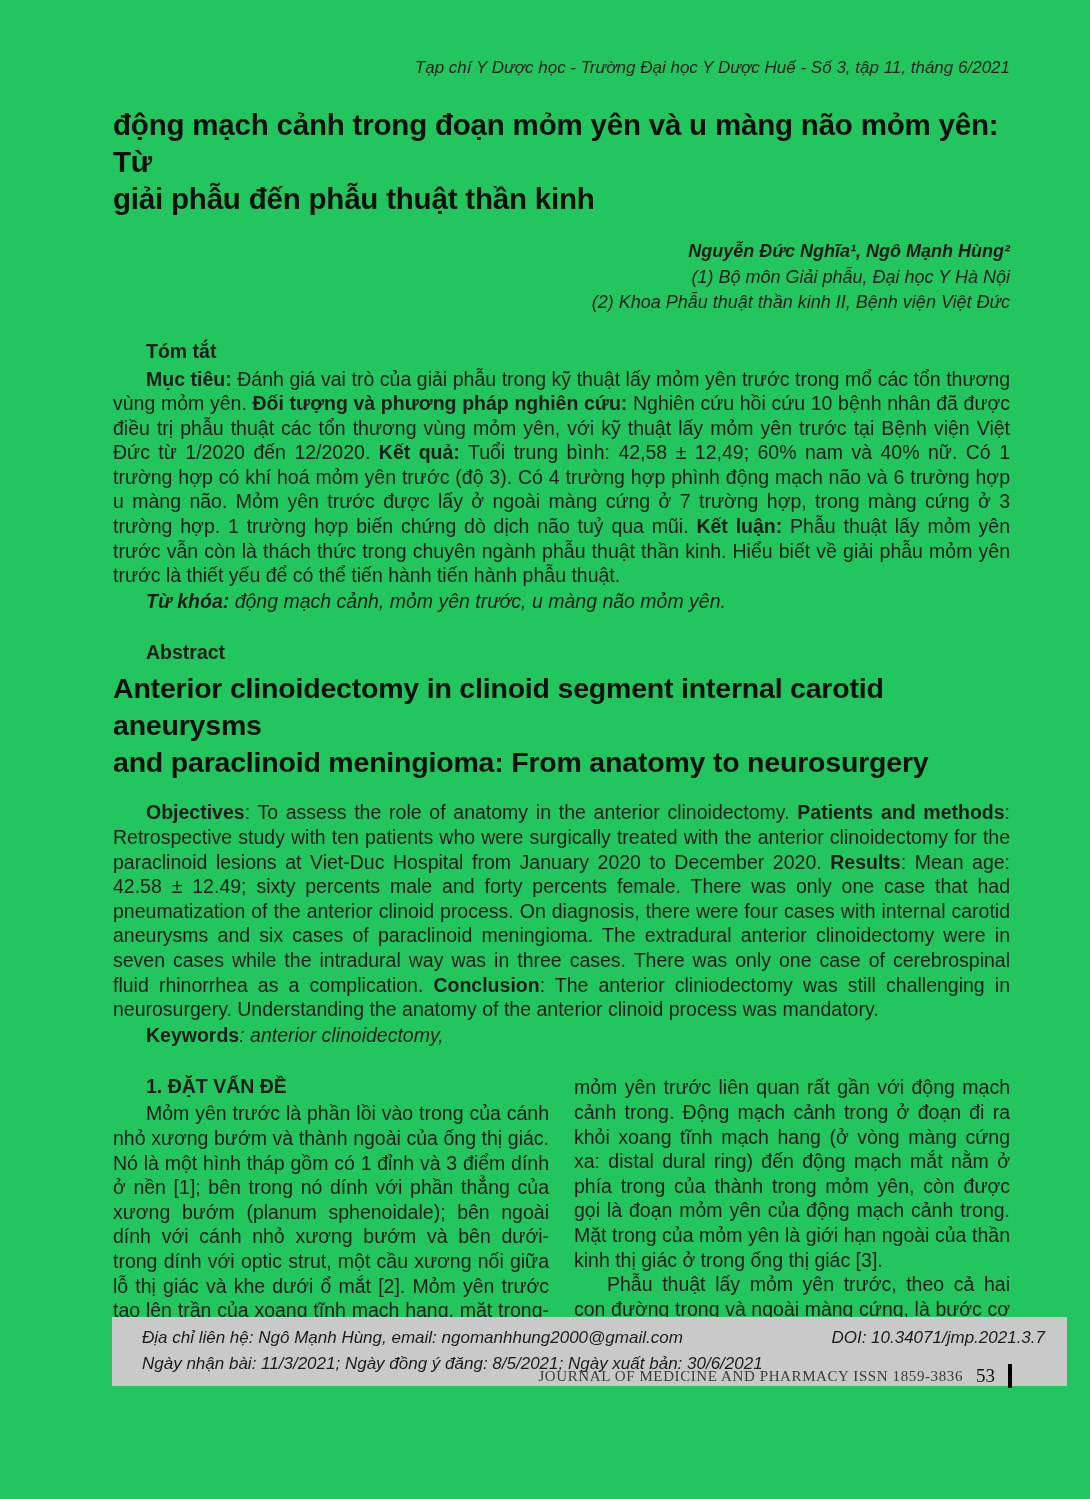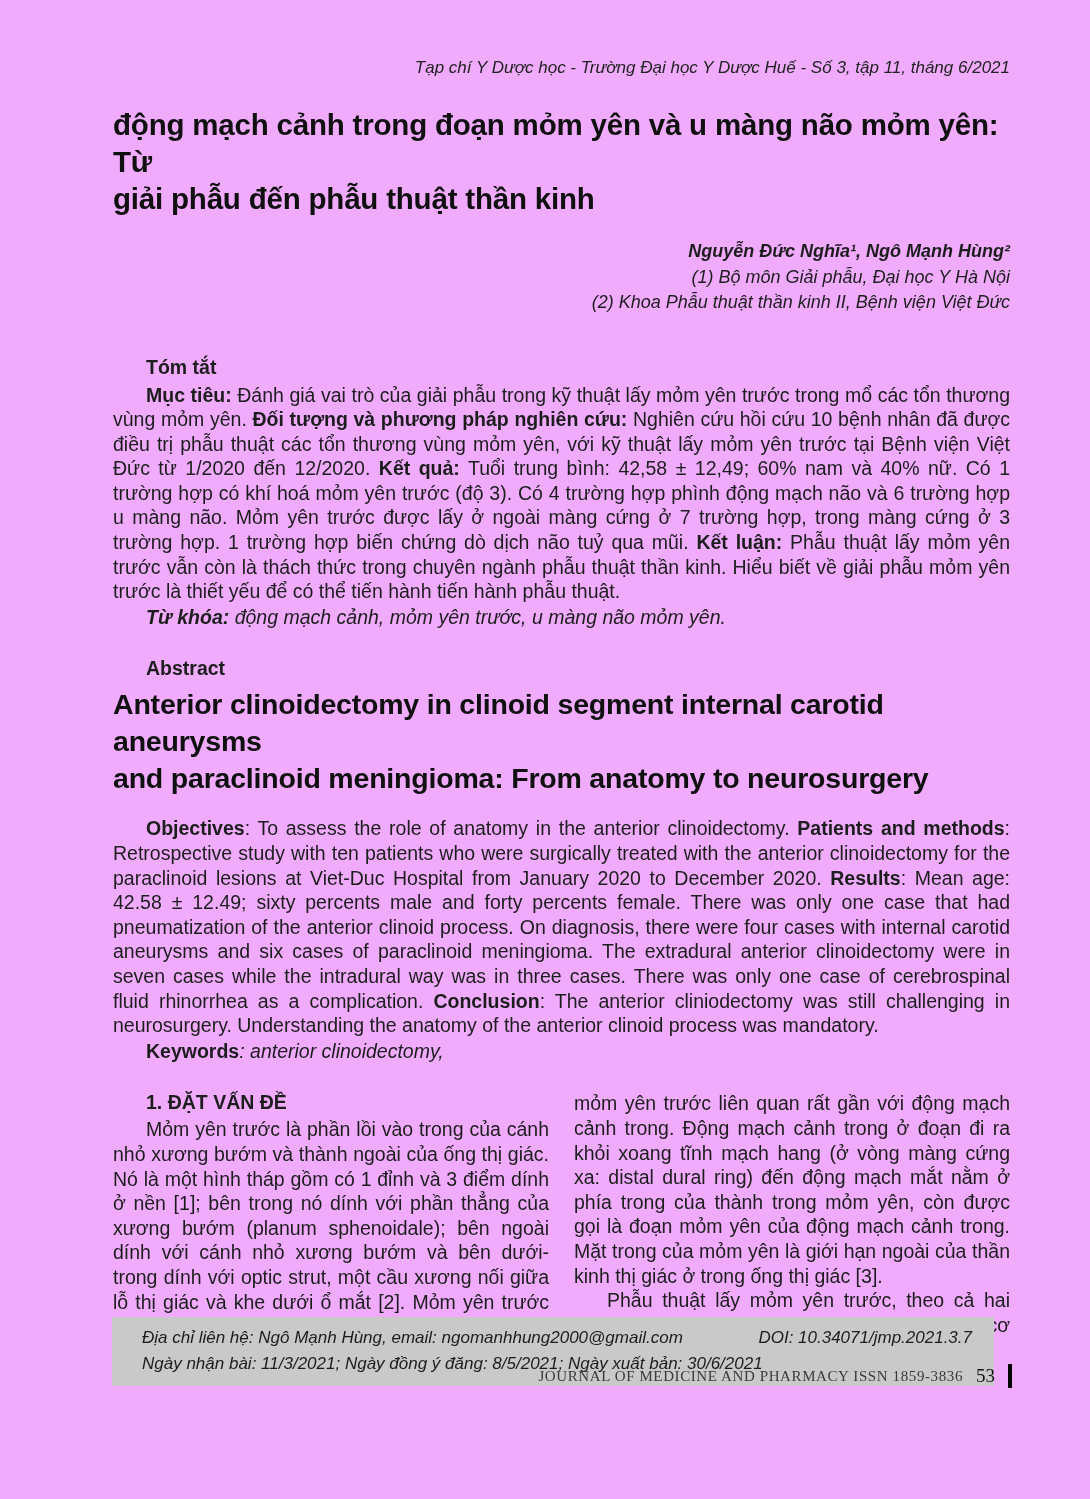--- a/index.html
+++ b/index.html
@@ -1,19 +1,19 @@
 <!DOCTYPE html>
 <html><head>
 <meta charset="utf-8">
 <style>
   html,body { margin:0; padding:0; background:#ffffff; }
   .page {
     position:relative;
     width:1090px; height:1499px;
-    background:#f0abfc;
+    background:#22c55e;
     font-family:"Liberation Sans", sans-serif;
     color:#1d1d1d;
     box-sizing:border-box;
     padding:58px 80px 4px 113px;
     overflow:hidden;
   }
   .running-head {
     text-align:right;
     font-style:italic;
     font-size:17px;
@@ -33,21 +33,21 @@
     font-size:18px;
     line-height:25.5px;
   }
   .authors { font-weight:700; font-style:italic; }
   .affil { font-style:italic; }
   .heading-indent {
     padding-left:33px;
     font-weight:700;
     font-size:19.5px;
   }
-  .tomtat-heading { margin-top:40px; }
+  .tomtat-heading { margin-top:24px; }
   .abstract-heading { margin-top:28px; }
   .para {
     margin:4px 0 0 0;
     font-size:19.5px;
     line-height:24.6px;
     text-align:justify;
     text-indent:33px;
   }
   .kwline {
     font-size:19.5px;
@@ -78,21 +78,21 @@
     font-weight:700;
     font-size:19.5px;
     padding-left:33px;
     margin:0 0 3px 0;
   }
   .col .para { margin-top:0; }
   .col .para + .para { margin-top:0; }
   .footer-box {
     position:absolute;
     left:112px; top:1317px;
-    width:882px;
+    width:955px;
     background:#c9c9c9;
     box-sizing:border-box;
     padding:8px 22px 9px 30px;
     font-style:italic;
     font-size:17px;
     line-height:26px;
     color:#1c1c1c;
   }
   .footer-row1 {
     display:flex;

